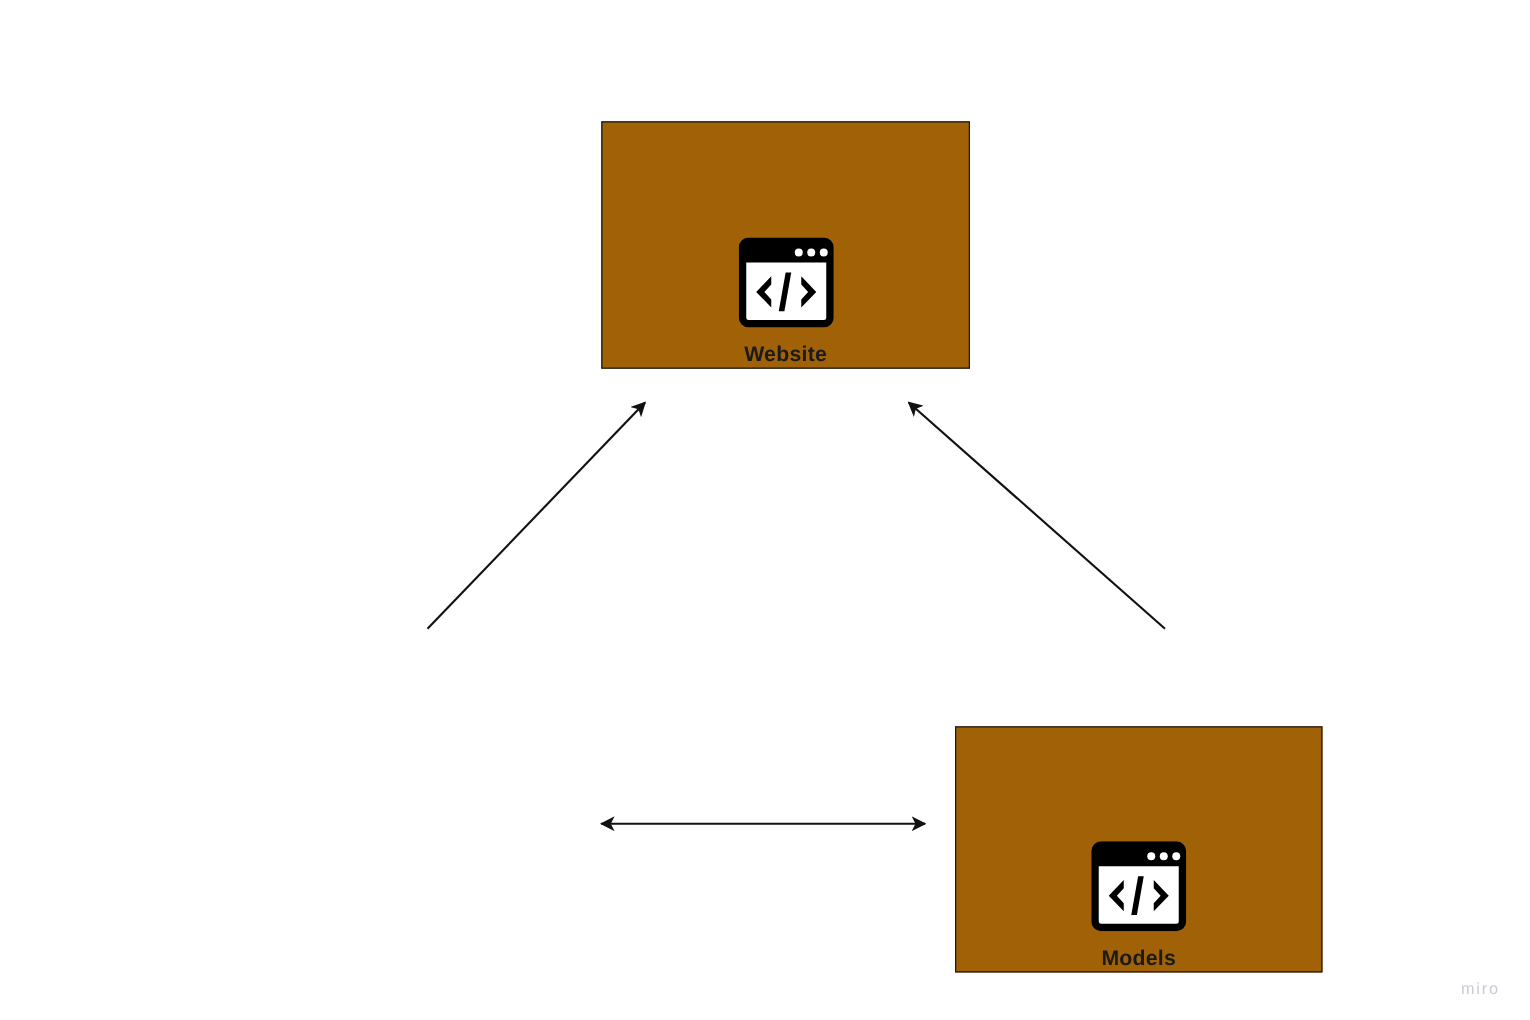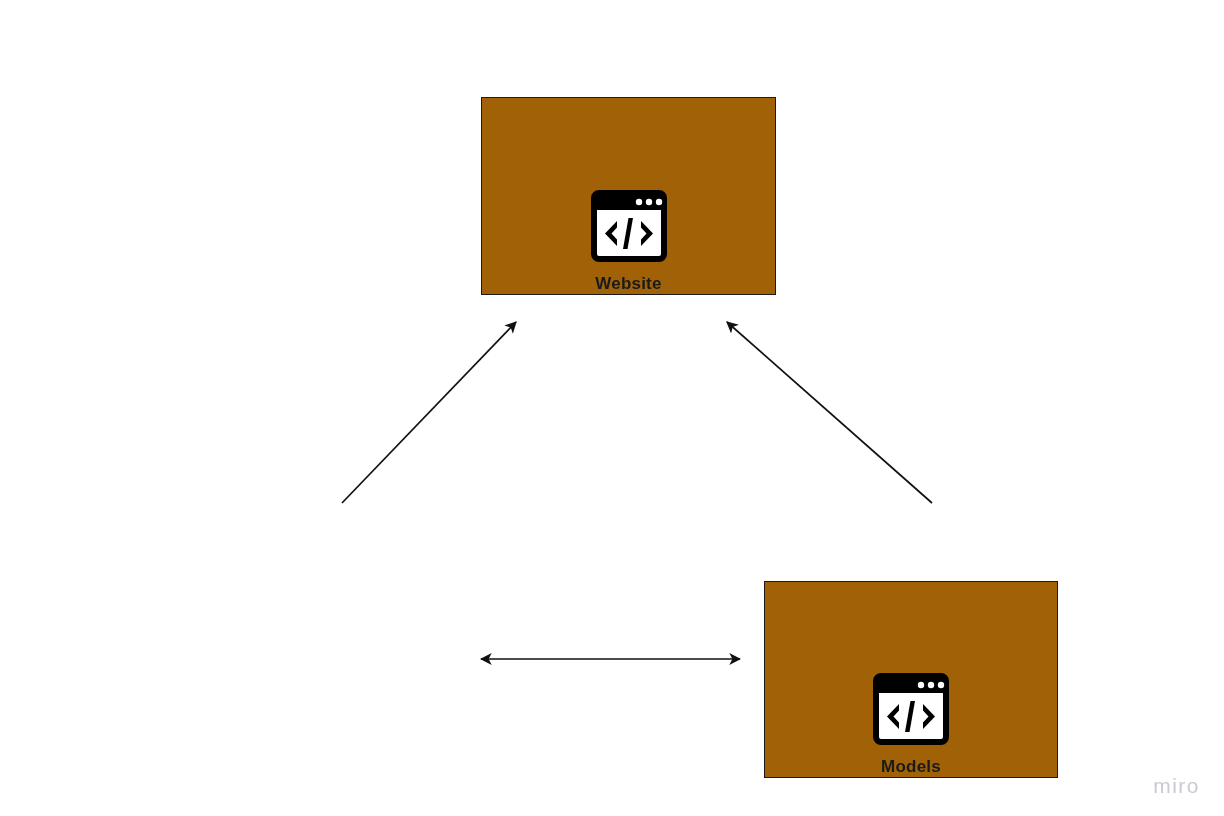--- a/index.html
+++ b/index.html
@@ -71,21 +71,21 @@
   #node-models {
     left: 764px;  top: 549px; width: 294px; height: 197px;
   }
   #node-models .node-inner { padding-top: 44px; }
   #node-models .node-label { margin-top: 12px; }
 
   .watermark {
     position: absolute;
     right: 24px;
     bottom: 18px;
-    font-size: 21px;
+    font-size: 13px;
     color: #c9cad4;
     letter-spacing: 1.5px;
     user-select: none;
   }
 </style>
 </head>
 <body>
 
 <div id="canvas">
 

